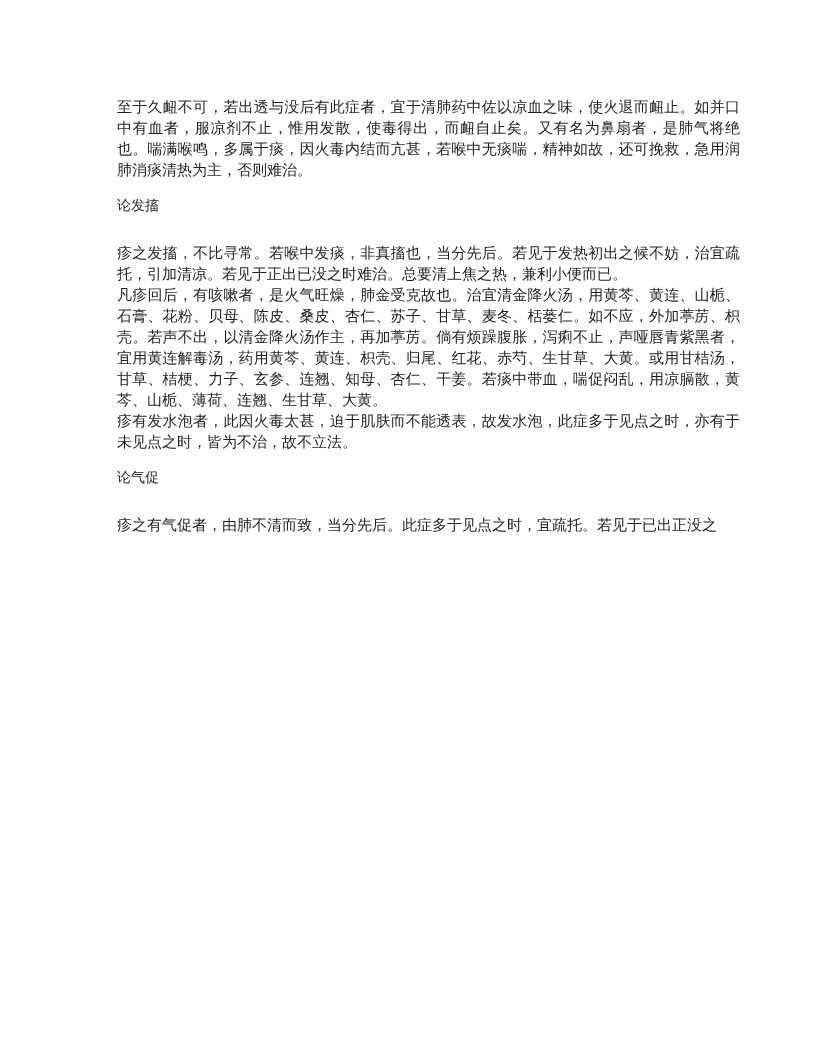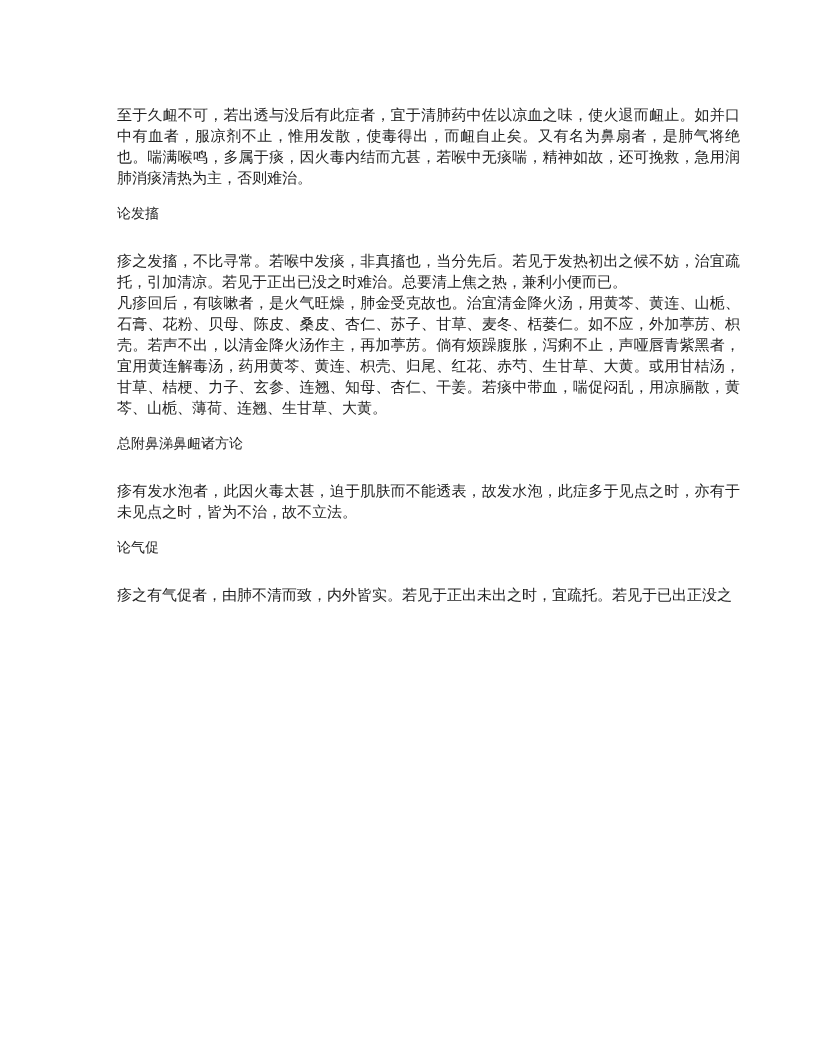--- a/index.html
+++ b/index.html
@@ -4,21 +4,21 @@
 <style>
   html, body {
     margin: 0;
     padding: 0;
     background: #ffffff;
   }
   .page {
     position: relative;
     width: 816px;
     height: 1040px;
-    margin: 12px auto;
+    margin: 4px auto;
     background: #ffffff;
     box-sizing: border-box;
     padding: 93px 76px 0 117px;
     overflow: hidden;
     font-family: "Liberation Serif", "DejaVu Serif", serif;
     font-size: 15px;
     line-height: 21px;
     color: #1e1e1e;
   }
   .para {
@@ -43,23 +43,22 @@
 
   <div class="heading">论发搐</div>
 
   <p class="para">疹之发搐，不比寻常。若喉中发痰，非真搐也，当分先后。若见于发热初出之候不妨，治宜疏托，引加清凉。若见于正出已没之时难治。总要清上焦之热，兼利小便而已。</p>
 
 
   <p class="para">凡疹回后，有咳嗽者，是火气旺燥，肺金受克故也。治宜清金降火汤，用黄芩、黄连、山栀、石膏、花粉、贝母、陈皮、桑皮、杏仁、苏子、甘草、麦冬、栝蒌仁。如不应，外加葶苈、枳壳。若声不出，以清金降火汤作主，再加葶苈。倘有烦躁腹胀，泻痢不止，声哑唇青紫黑者，宜用黄连解毒汤，药用黄芩、黄连、枳壳、归尾、红花、赤芍、生甘草、大黄。或用甘桔汤，甘草、桔梗、力子、玄参、连翘、知母、杏仁、干姜。若痰中带血，喘促闷乱，用凉膈散，黄芩、山栀、薄荷、连翘、生甘草、大黄。</p>
 
 
 
-  <div class="heading">总附鼻涕鼻衄诸方论</div>
 
 
 
   <p class="para">疹有发水泡者，此因火毒太甚，迫于肌肤而不能透表，故发水泡，此症多于见点之时，亦有于未见点之时，皆为不治，故不立法。</p>
 
   <div class="heading">论气促</div>
 
-  <p class="para">疹之有气促者，由肺不清而致，内外皆实。若见于正出未出之时，宜疏托。若见于已出正没之</p>
+  <p class="para">疹之有气促者，由肺不清而致，当分先后。此症多于见点之时，宜疏托。若见于已出正没之</p>
 
 </div>
 
 </body></html>

